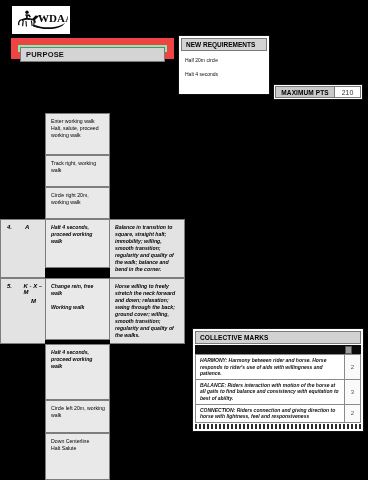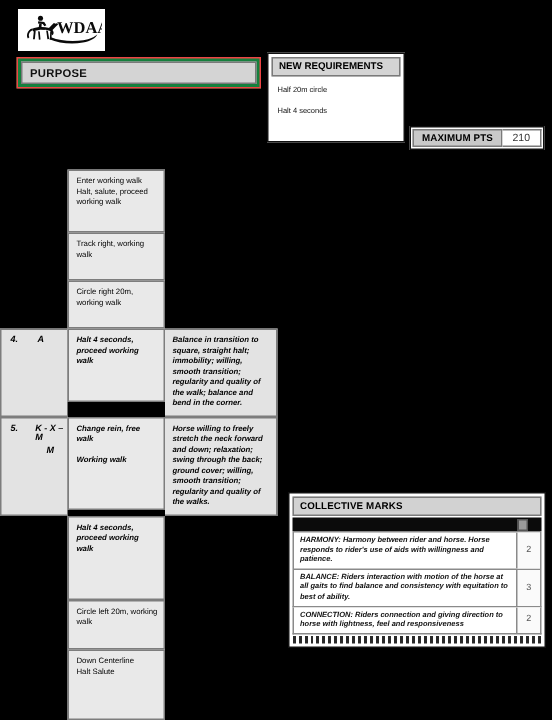--- a/index.html
+++ b/index.html
@@ -27,22 +27,22 @@
     align-items: center;
     justify-content: center;
   }
   #logo-box svg { display: block; }
 
   
   #purpose-panel {
     position: absolute;
     left: 11px; top: 38px;
     width: 163px; height: 21px;
-    background: #15803d;
-    border: 1px solid #ef4444;
+    background: #86efac;
+    border: 7px solid #ef4444;
     box-sizing: border-box;
     padding: 2px;
   }
   #purpose-header {
     height: 15px;
     background: #d4d4d4;
     border: 1px solid #7a7a7a;
     box-sizing: border-box;
     font-size: 7.5px;
     font-weight: bold;

